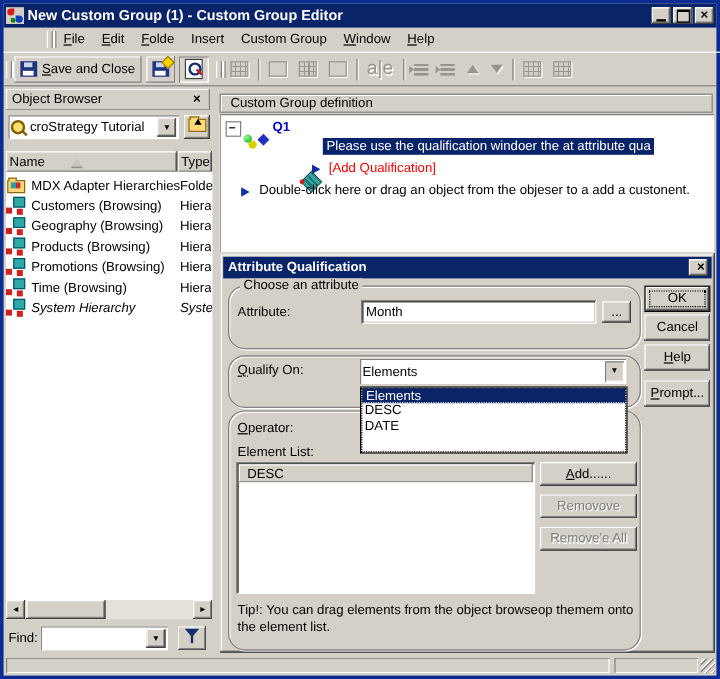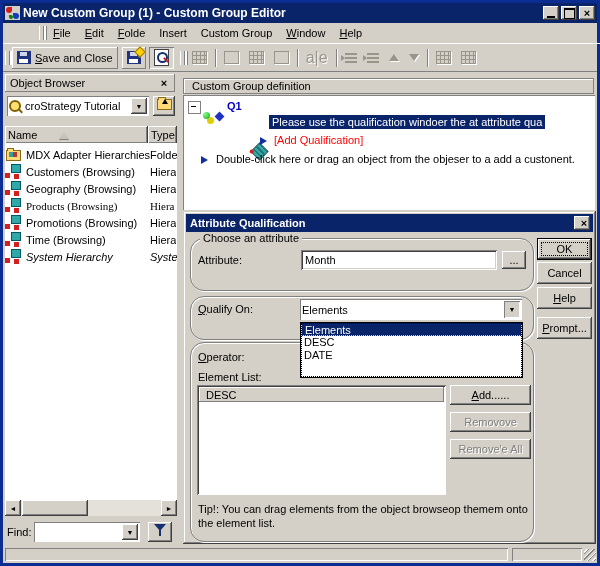--- a/index.html
+++ b/index.html
@@ -256,21 +256,21 @@
         <span class="nm">Customers (Browsing)</span>
         <span class="tp">Hiera</span>
       </div>
       <div class="brow" style="top:37px;">
         <div class="ic16">
               <div class="hier"></div>
             </div>
         <span class="nm">Geography (Browsing)</span>
         <span class="tp">Hiera</span>
       </div>
-      <div class="brow" style="top:54px;font-family:Liberation Serif, serif;">
+      <div class="brow" style="top:54px;">
         <div class="ic16">
               <div class="hier"></div>
             </div>
         <span class="nm">Products (Browsing)</span>
         <span class="tp">Hiera</span>
       </div>
       <div class="brow" style="top:71px;">
         <div class="ic16">
               <div class="hier"></div>
             </div>

